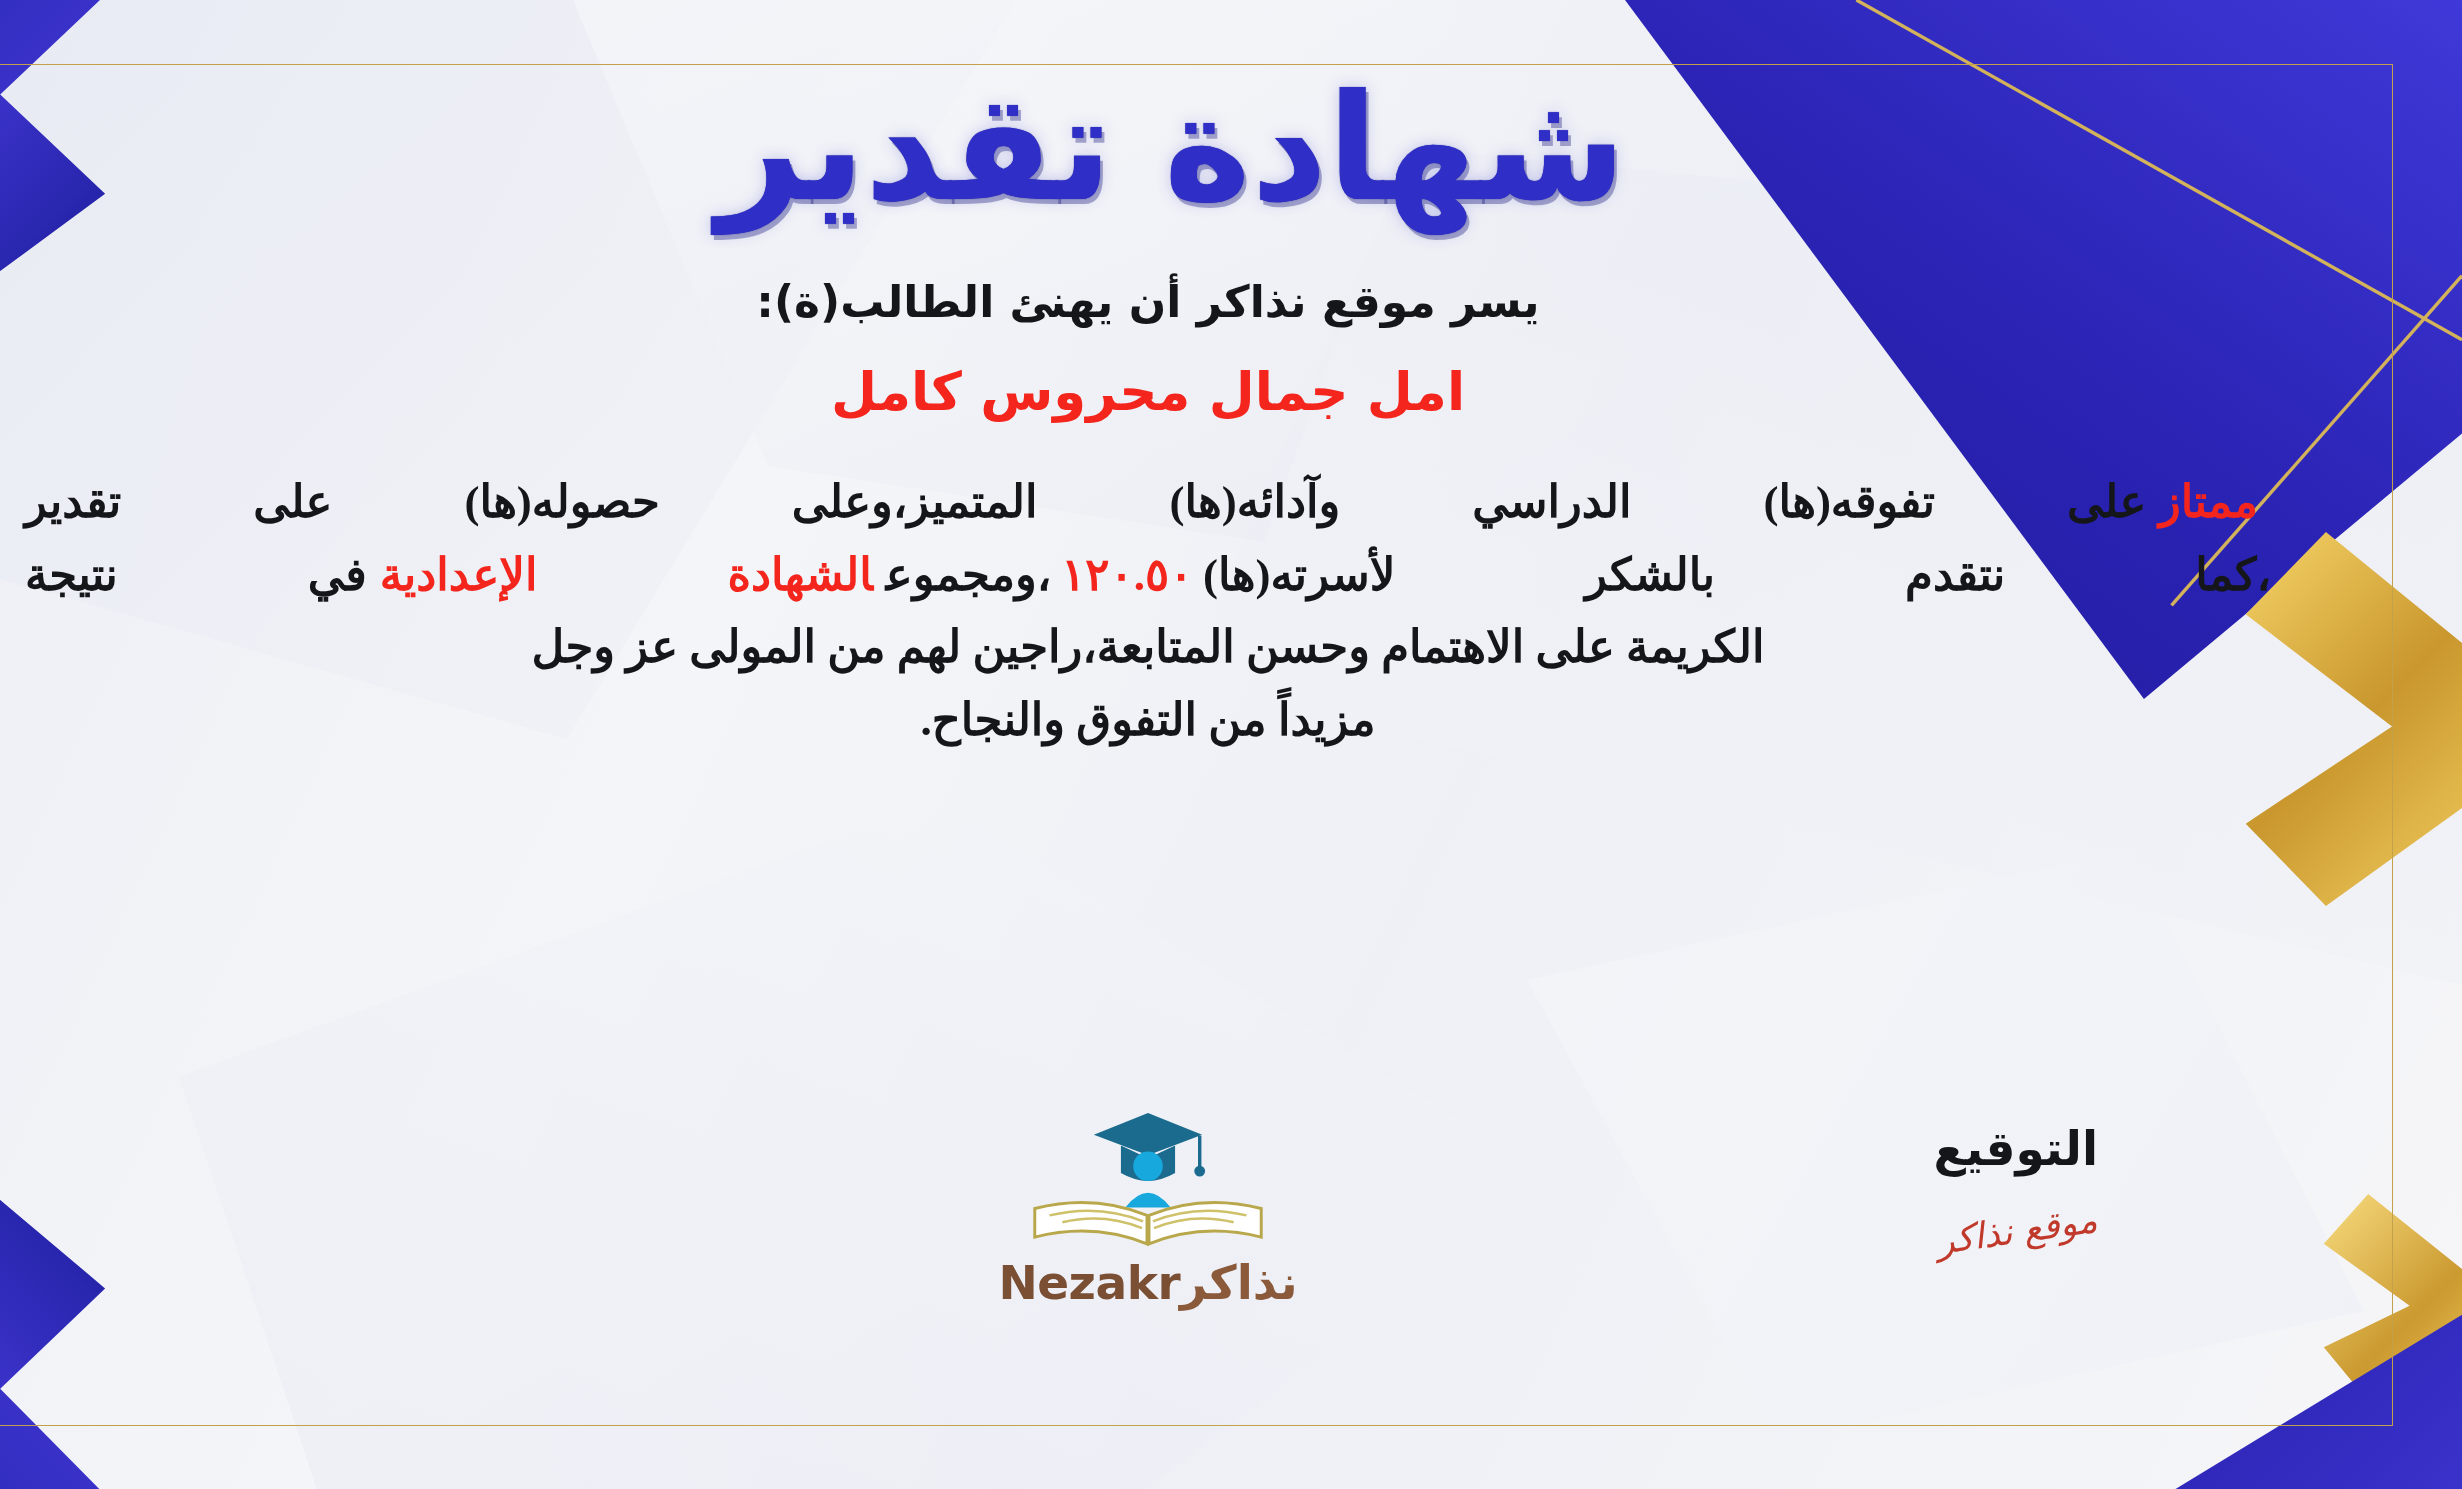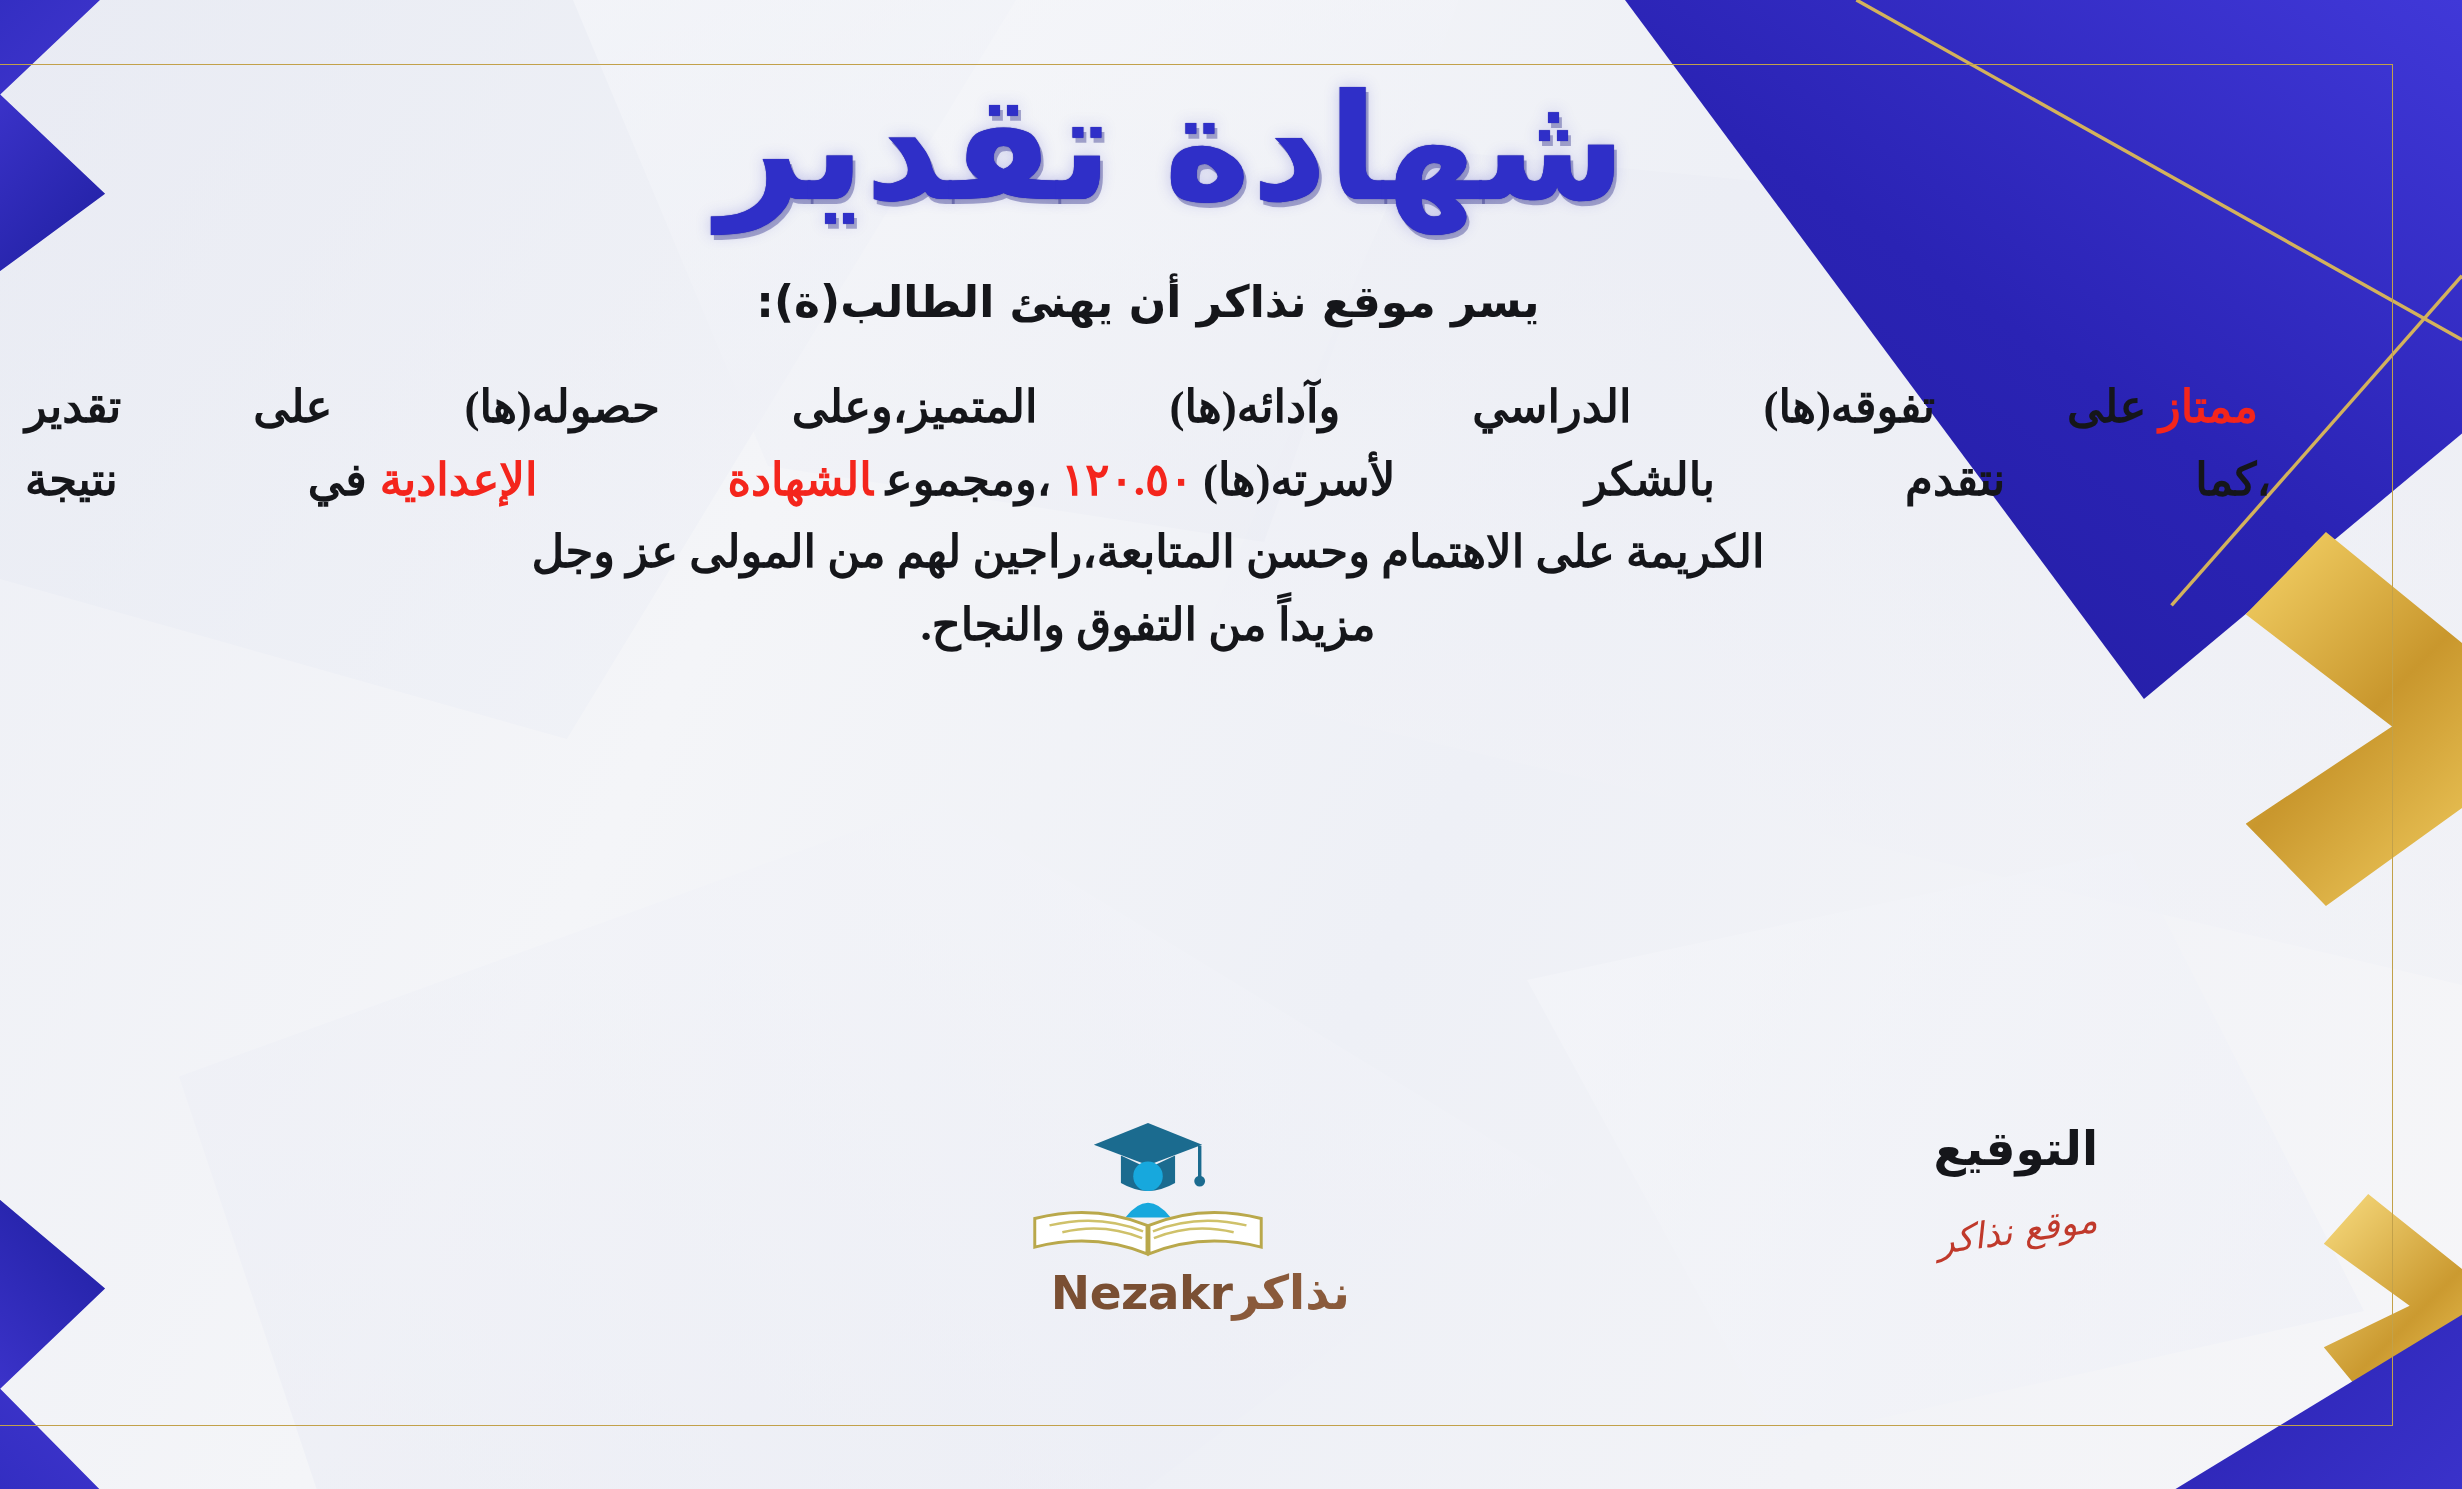--- a/index.html
+++ b/index.html
@@ -232,22 +232,23 @@
     font-style: italic;
     transform: rotate(-8deg);
     display: inline-block;
   }
 
   
   .logo {
     position: absolute;
     left: 50%;
     transform: translateX(-50%);
-    top: 13px;
+    top: 3px;
     width: 404px;
+    text-align: center;
   }
   .logo svg { display: block; margin: 0 auto; }
   .logo-text {
     margin-top: 3px;
     font-size: 47px;
     font-weight: 700;
     color: #8a5a3b;
     letter-spacing: -0.5px;
     direction: rtl;
   }
@@ -294,20 +295,21 @@
   </div>
 
   <div class="frame"></div>
 
   <div class="content">
 
     <div class="cert-title">شهادة تقدير</div>
 
     <div class="line-greeting">يسر موقع نذاكر أن يهنئ الطالب(ة):</div>
 
+    <div class="student-name">امل جمال محروس كامل</div>
 
     <div class="body-block">
       <span class="body-line l1">
         <span class="hl">ممتاز</span><span>على تفوقه(ها) الدراسي وآدائه(ها) المتميز،وعلى حصوله(ها) على تقدير</span>
       </span>
       <span class="body-line l2">
         <span>،كما نتقدم بالشكر لأسرته(ها)</span><span class="num">١٢٠.٥٠</span><span>،ومجموع</span><span class="hl">الشهادة الإعدادية</span><span>في نتيجة</span>
       </span>
       <span class="body-line l3">الكريمة على الاهتمام وحسن المتابعة،راجين لهم من المولى عز وجل</span>
       <span class="body-line l4">مزيداً من التفوق والنجاح.</span>

